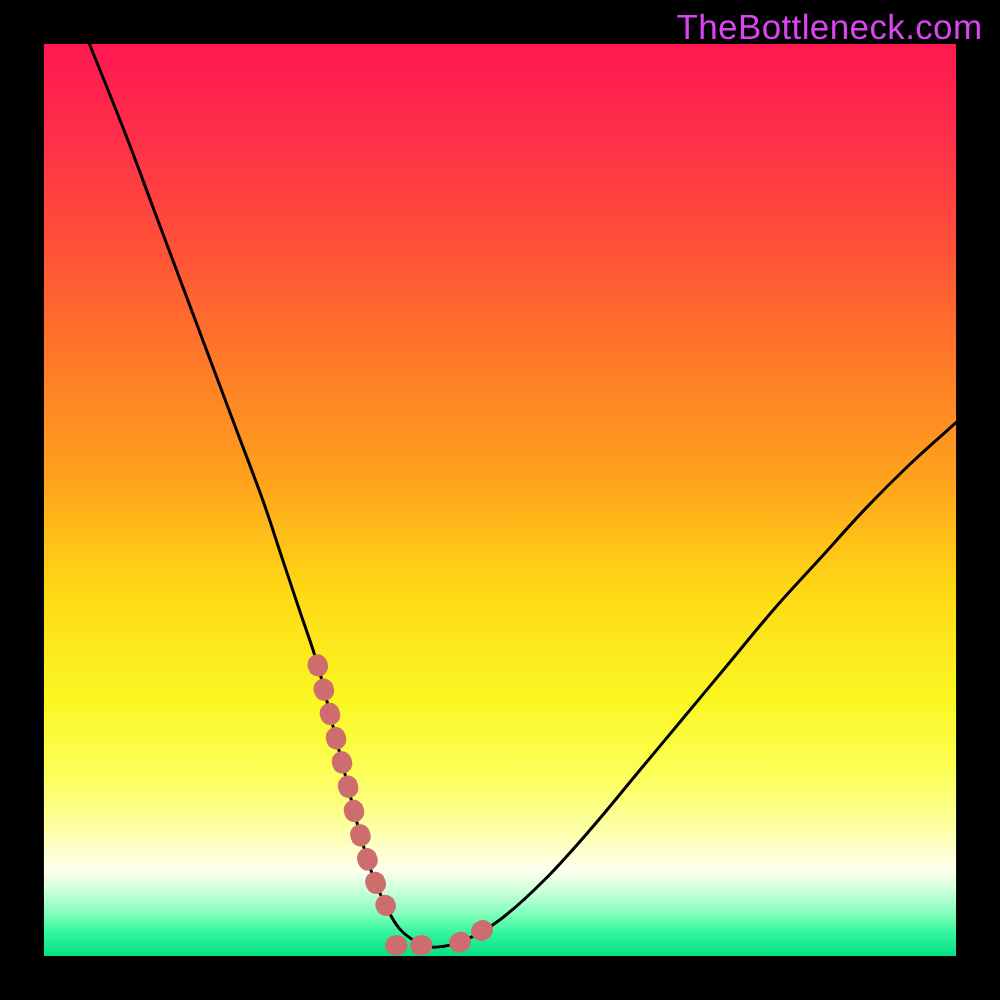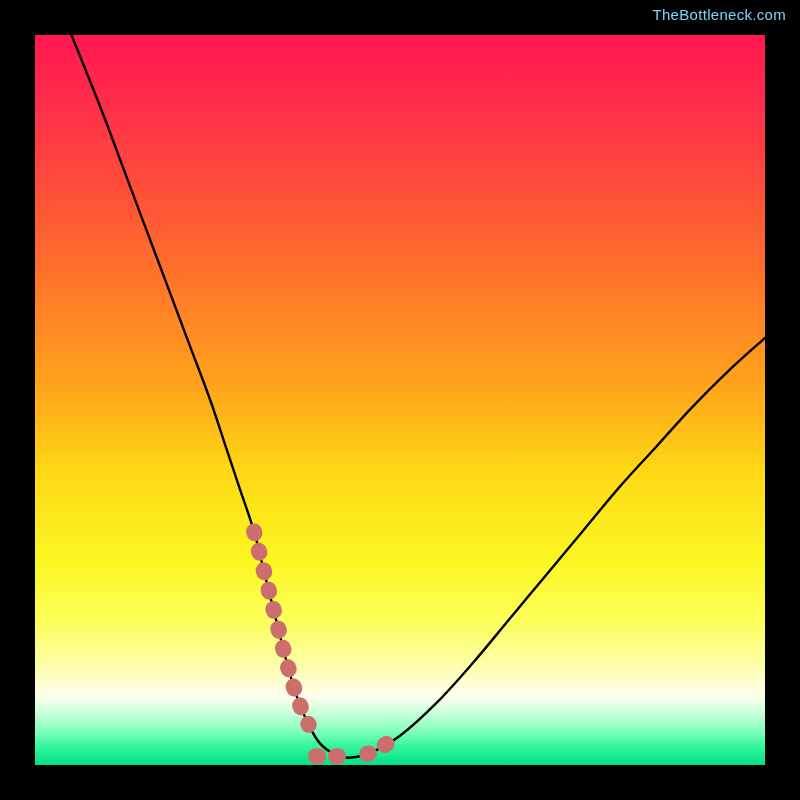--- a/index.html
+++ b/index.html
@@ -29,22 +29,22 @@
     position: absolute;
     inset: 0;
     width: 100%;
     height: 100%;
     display: block;
   }
   #watermark {
     position: absolute;
     top: 6px;
     right: 14px;
-    color: #7dd3fc;
-    font-size: 15px;
+    color: #d946ef;
+    font-size: 28px;
     font-weight: 400;
     letter-spacing: 0.3px;
     user-select: none;
     font-family: Arial, Helvetica, sans-serif;
   }
   .curve-main {
     fill: none;
     stroke-linecap: round;
     stroke-linejoin: round;
   }

